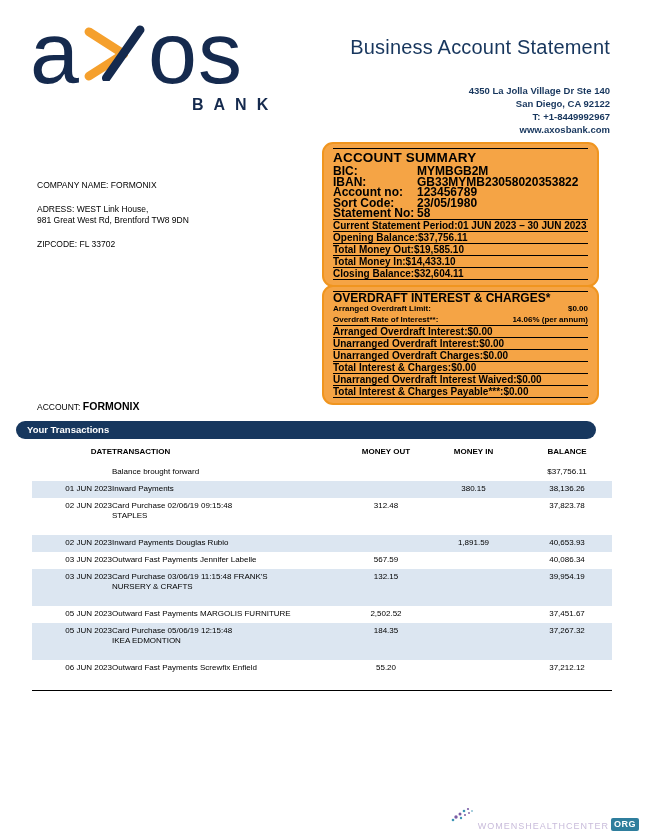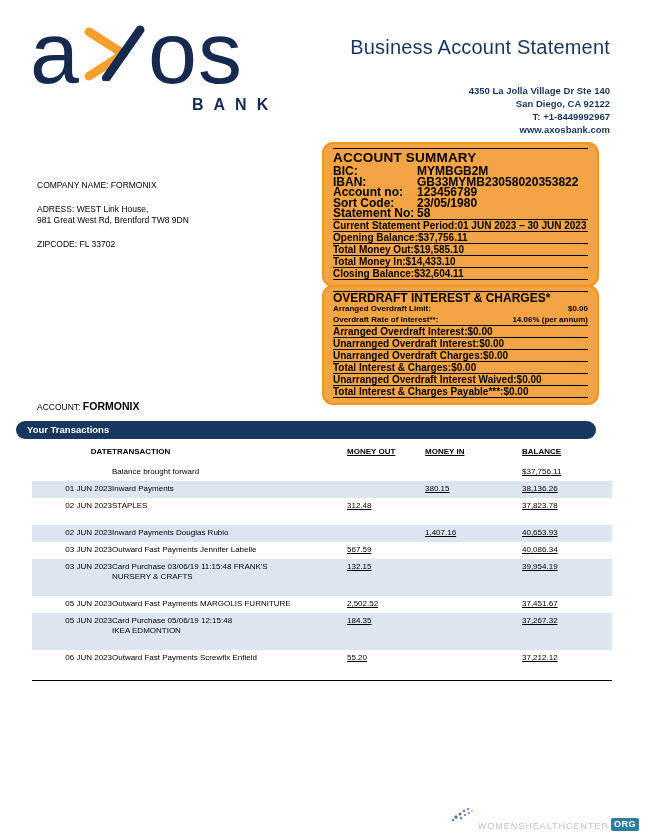--- a/index.html
+++ b/index.html
@@ -61,21 +61,21 @@
     background:#17375E; border-radius:9px; color:#fff;
     font-size:9.5px; font-weight:bold; line-height:18px; padding-left:11px;
   }
   .tx-table { position:absolute; left:32px; top:445px; width:580px; font-size:8px; }
   .tx-head, .tx-row { display:grid; grid-template-columns:80px 235px 78px 97px 90px; }
   .tx-head { font-weight:bold; padding:2px 0 8px 0; }
   .tx-row { padding:3px 0 4px 0; line-height:10px; }
   .tx-row.two-line { padding-bottom:14px; }
   .tx-row.shaded { background:#DCE6F1; }
   .c-date { padding-left:5px;text-align:right; }
-  .num { text-align:left;text-decoration:underline; }
+  .num { text-align:center; }
   .tx-endline { margin-top:13px; border-top:1.6px solid #000; }
 
   
   .watermark {
     position:absolute; right:6px; bottom:9px;
     display:flex; align-items:flex-end; gap:2px;
   }
   .wm-text { font-size:9px; letter-spacing:1px; color:#C9BCDB; }
   .wm-org {
     font-size:9px; font-weight:bold; color:#fff; background:#2F7E9D;
@@ -259,35 +259,36 @@
       <div></div>
     </div>
     <div class="num"></div>
     <div class="num">380.15</div>
     <div class="num">38,136.26</div>
   </div>
 
   <div class="tx-row two-line">
     <div class="c-date">02 JUN 2023</div>
     <div class="c-tx">
+      <div>Card Purchase 02/06/19 09:15:48</div>
       <div>STAPLES</div>
     </div>
     <div class="num">312.48</div>
     <div class="num"></div>
     <div class="num">37,823.78</div>
   </div>
 
   <div class="tx-row shaded">
     <div class="c-date">02 JUN 2023</div>
     <div class="c-tx">
       <div>Inward Payments Douglas Rubio</div>
       <div></div>
     </div>
     <div class="num"></div>
-    <div class="num">1,407.16</div>
+    <div class="num">1,891.59</div>
     <div class="num">40,653.93</div>
   </div>
 
   <div class="tx-row">
     <div class="c-date">03 JUN 2023</div>
     <div class="c-tx">
       <div>Outward Fast Payments Jennifer Labelle</div>
       <div></div>
     </div>
     <div class="num">567.59</div>

